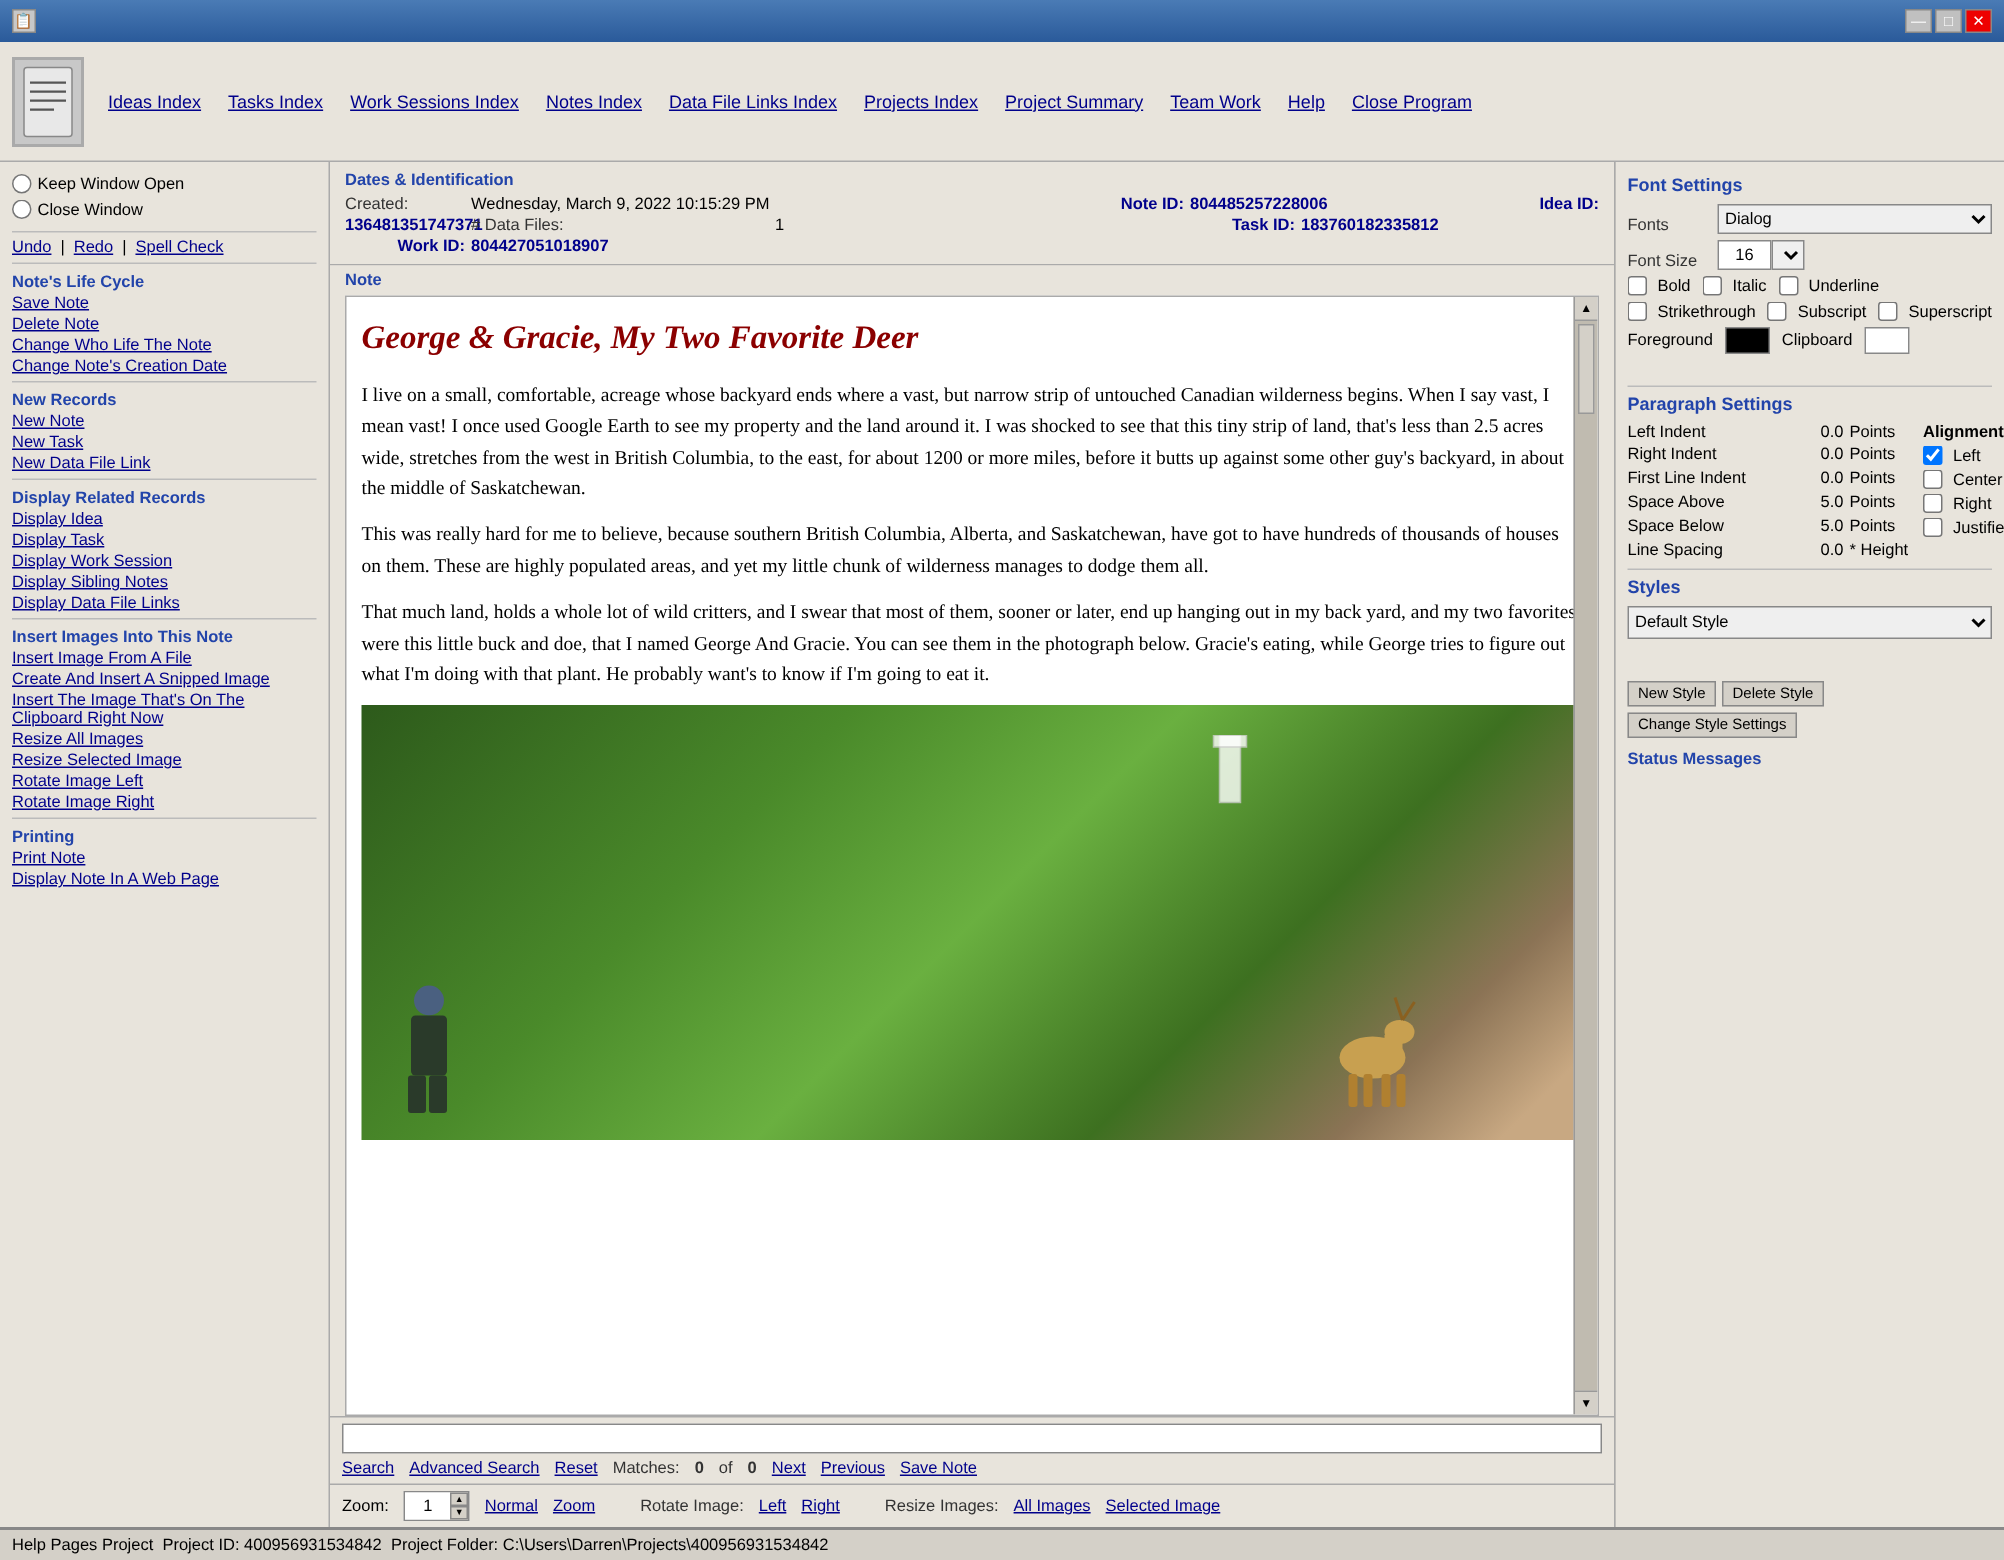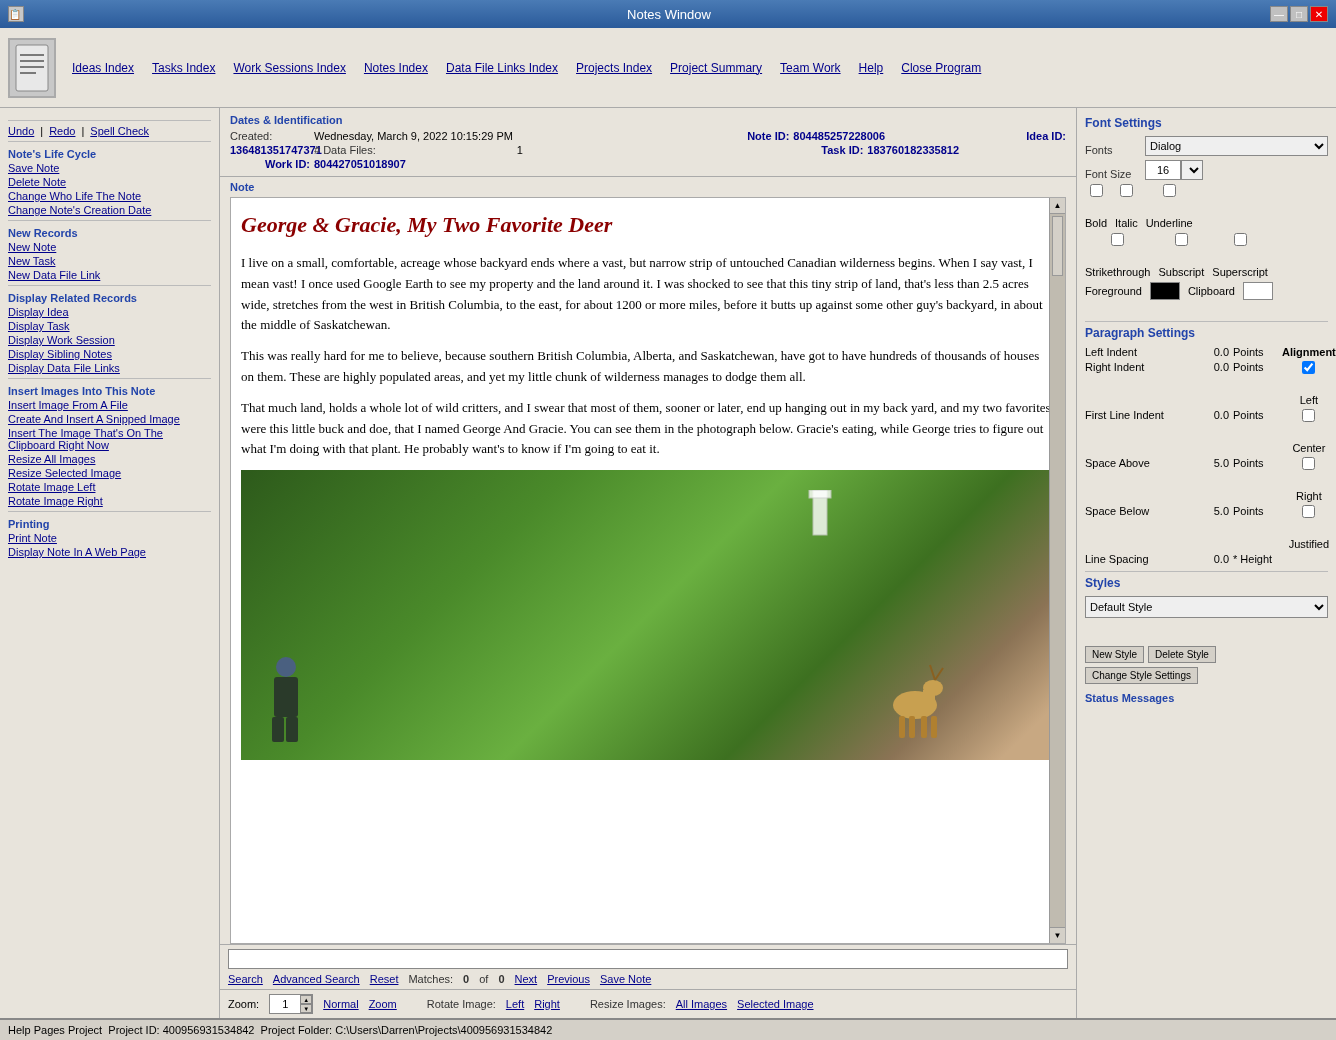--- a/index.html
+++ b/index.html
@@ -316,22 +316,21 @@
     .checkbox-row {
       display: flex;
       gap: 8px;
       flex-wrap: wrap;
       margin-bottom: 4px;
       font-size: 11px;
     }
     .checkbox-item {
       display: flex;
       align-items: center;
-      gap: 20px;
-      flex-direction: column;
+      gap: 7px;
     }
     .color-row {
       display: flex;
       align-items: center;
       gap: 8px;
       margin-bottom: 21px;
       font-size: 11px;
     }
     .color-box {
       width: 30px;
@@ -383,21 +382,20 @@
       flex-shrink: 0;
     }
   </style>
 </head>
 <body>
 
 <div class="title-bar">
   <div style="width:60px; display:flex; align-items:center; gap:4px;">
     <div style="width:16px;height:16px;background:#c8c8c8;border:1px solid #888;display:flex;align-items:center;justify-content:center;font-size:10px;">📋</div>
   </div>
-  <div class="title-bar-title">Notes Window</div>
   <div class="title-bar-controls">
     <div class="title-btn">—</div>
     <div class="title-btn">□</div>
     <div class="title-btn close">✕</div>
   </div>
 </div>
 
 <div class="menu-bar">
   <div class="menu-logo">
     <svg width="40" height="50" viewBox="0 0 40 50">
@@ -418,20 +416,30 @@
     <span class="menu-item">Project Summary</span>
     <span class="menu-item">Team Work</span>
     <span class="menu-item">Help</span>
     <span class="menu-item">Close Program</span>
   </div>
 </div>
 
 <div class="main-area">
 
   <div class="sidebar">
+    <div class="sidebar-radio-group">
+      <div class="sidebar-radio-item">
+        <input type="radio" name="window-behavior" style="">
+        <span>Keep Window Open</span>
+      </div>
+      <div class="sidebar-radio-item">
+        <input type="radio" name="window-behavior" style="">
+        <span>Close Window</span>
+      </div>
+    </div>
     <hr class="sidebar-divider">
     <div class="sidebar-action-row">
       <span class="sidebar-action">Undo</span>
       <span>|</span>
       <span class="sidebar-action">Redo</span>
       <span>|</span>
       <span class="sidebar-action">Spell Check</span>
     </div>
     <hr class="sidebar-divider">
     <div class="sidebar-section-title">Note's Life Cycle</div>

